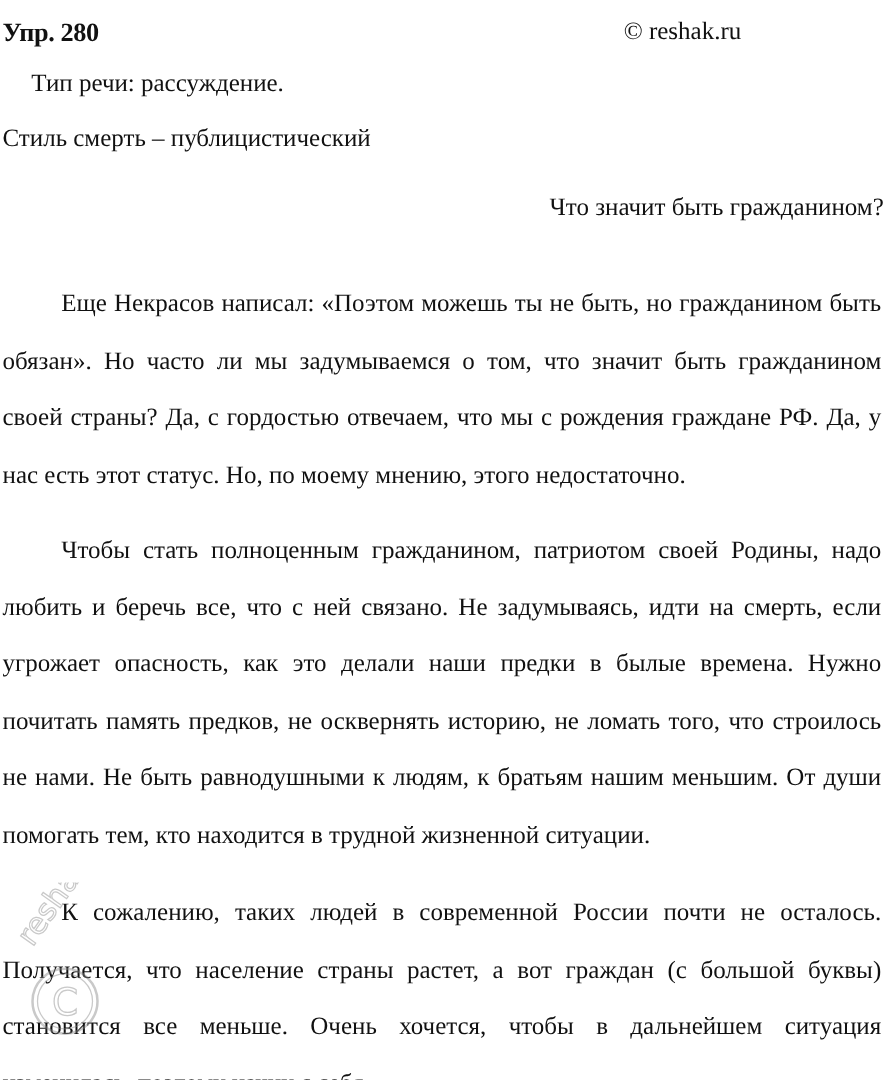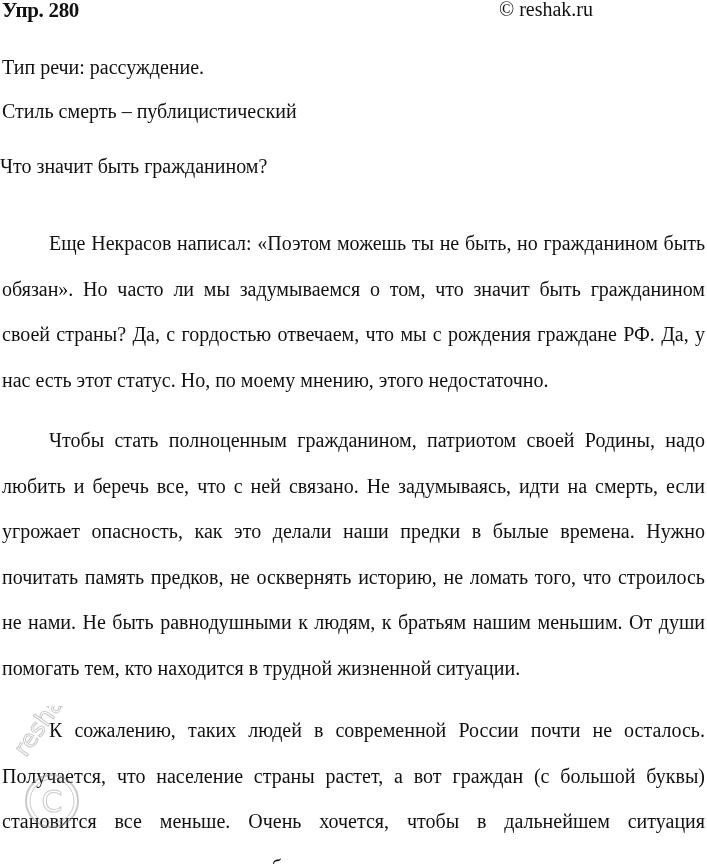--- a/index.html
+++ b/index.html
@@ -1,38 +1,38 @@
 <!DOCTYPE html>
 <html><head>
   <meta charset="utf-8">
   <style>
     html, body { margin: 0; padding: 0; background: #ffffff; }
     body {
       width: 707px; height: 864px; overflow: hidden; position: relative;
       font-family: "Liberation Serif", serif; color: #111111;
     }
     .header {
-      position: absolute; top: 0; left: 0; width: 597px; height: 30px;
+      position: absolute; top: 16px; left: 0; width: 597px; height: 30px;
     }
     .ex-num {
       position: absolute; left: 2px; top: -2px;
       font-weight: bold; font-size: 21px; letter-spacing: -0.3px;
     }
     .copyright {
       position: absolute; right: 4px; top: -2px;
       font-size: 20px;
     }
     .meta {
       position: absolute; left: 2px; font-size: 20px;
     }
-    .meta.type { top: 56px; }
+    .meta.type { top: 56px; margin-left: 23px; }
     .meta.style { top: 100px; }
     .title {
       position: absolute; left: 0; width: 707px; top: 155px;
-      text-align: left; font-size: 20px;
+      text-align: right; font-size: 20px;
     }
     .para {
       position: absolute; left: 2px; width: 703px;
       font-size: 20px; line-height: 45.5px;
       text-align: justify; text-indent: 47px; margin: 0;
     }
     .para.p1 { top: 221px; }
     .para.p2 { top: 418px; }
     .para.p3 { top: 708px; }
     .watermark {

